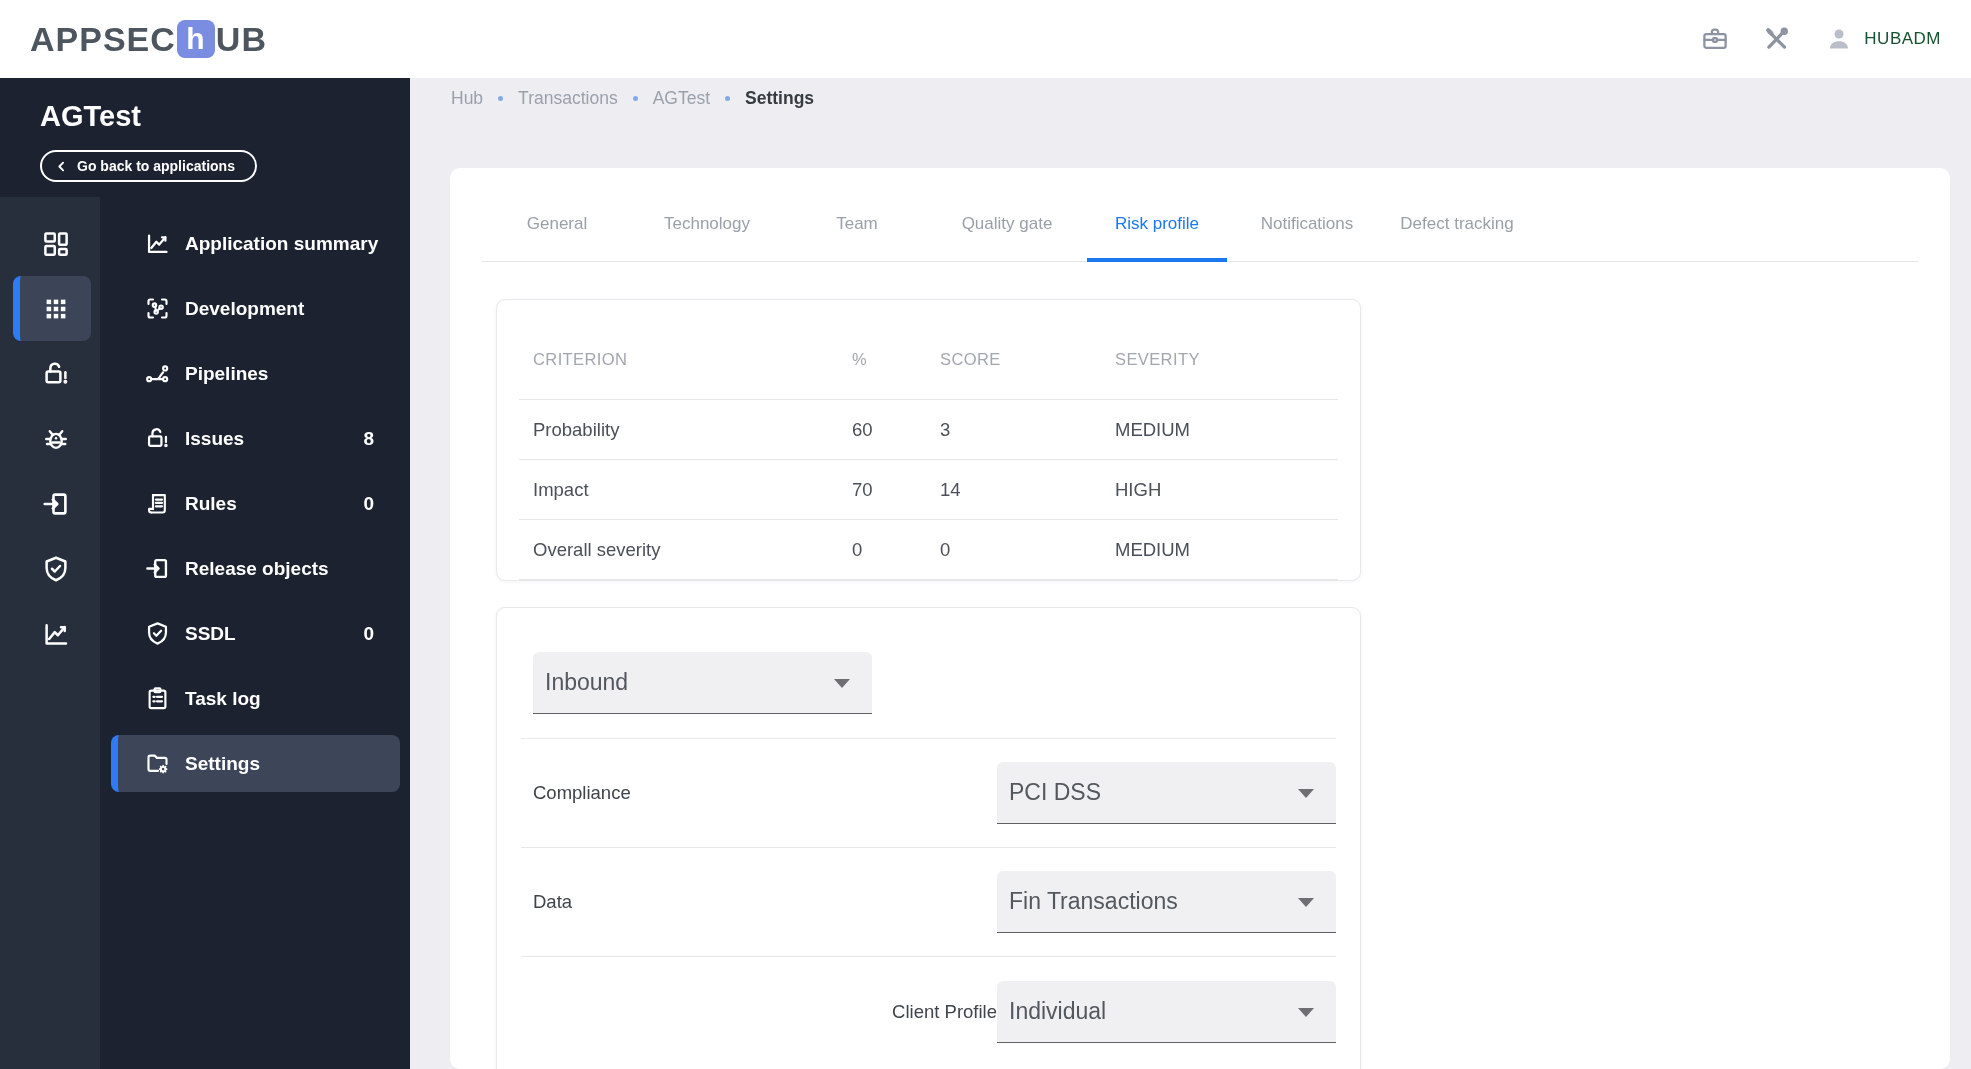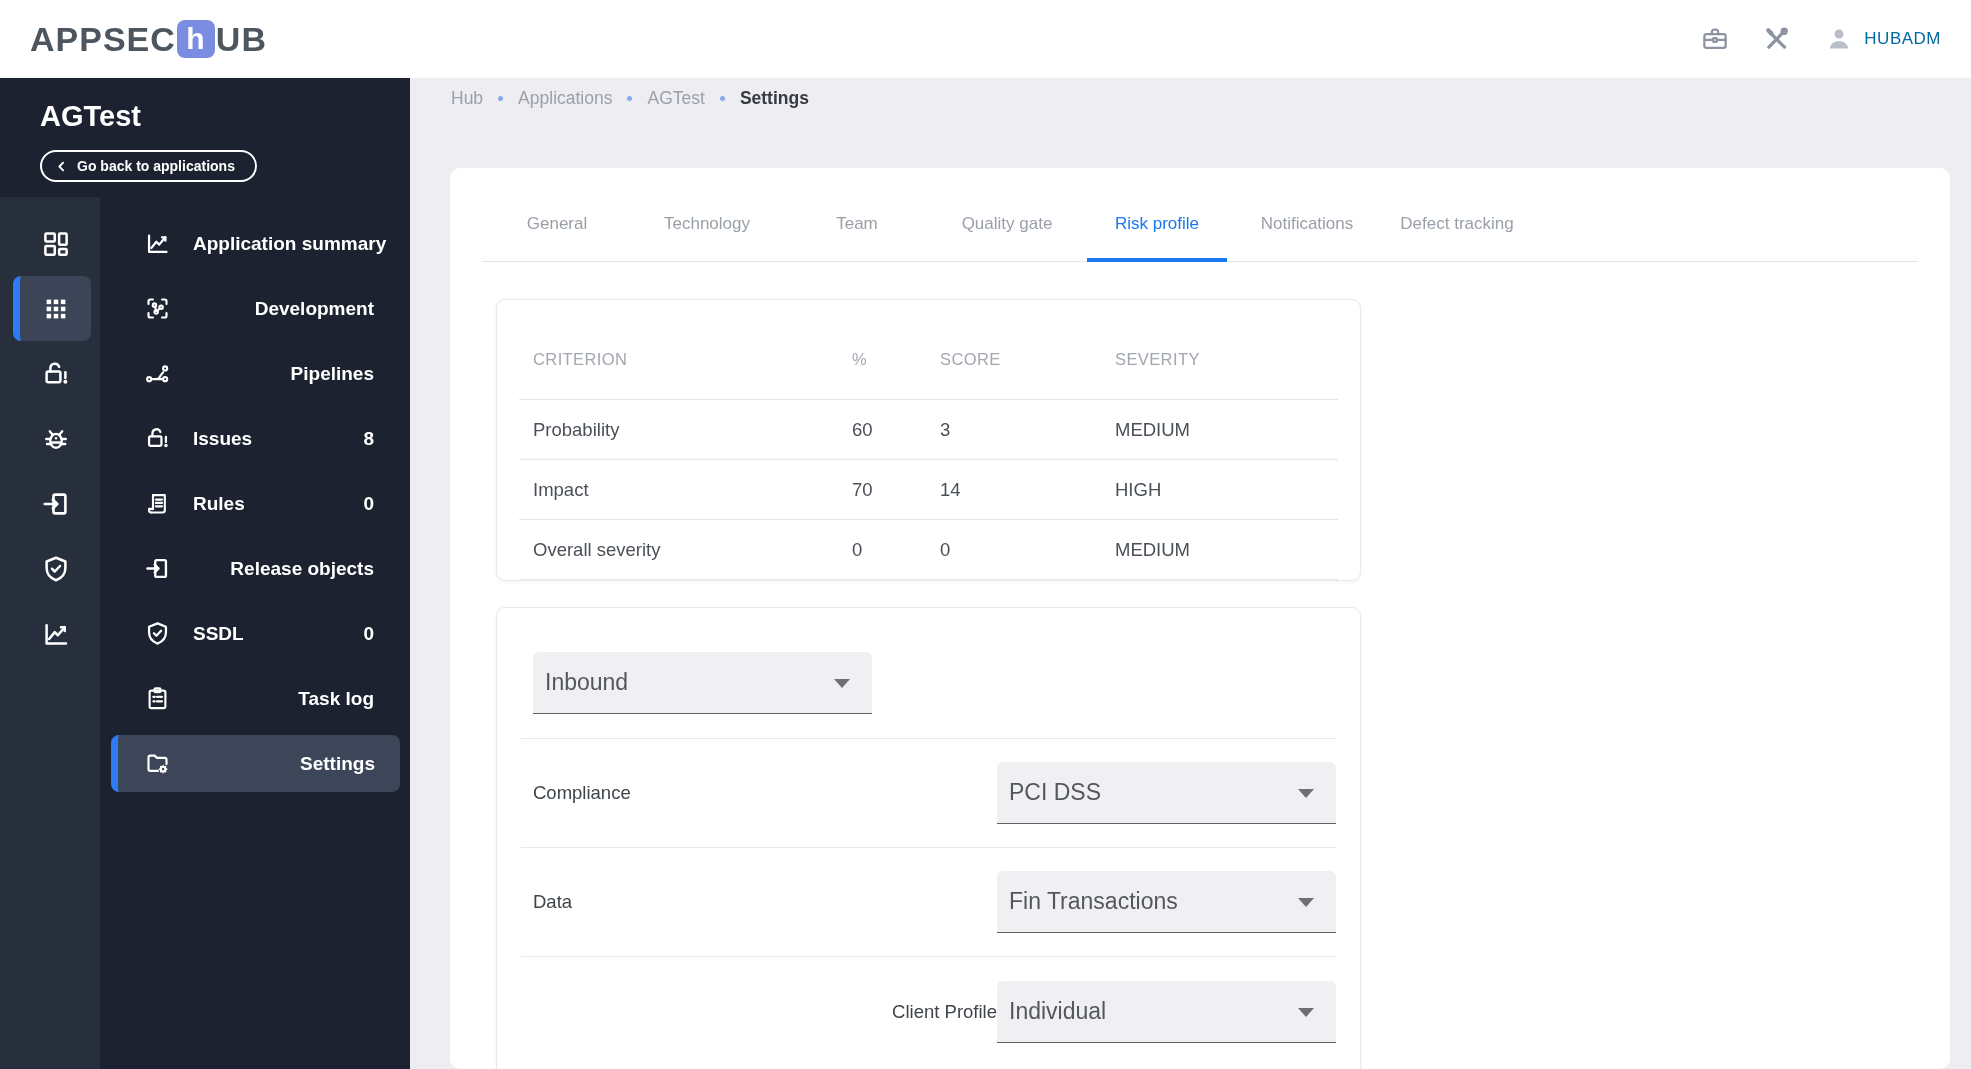--- a/index.html
+++ b/index.html
@@ -6,36 +6,36 @@
   html,body { width:1971px; height:1069px; overflow:hidden; }
   body { font-family:"Liberation Sans", sans-serif; background:#ededf2; position:relative; color:#3c4148; }
 
   
   .topbar { position:absolute; left:0; top:0; width:1971px; height:78px; background:#ffffff; display:flex; align-items:center; justify-content:space-between; padding:0 30px; z-index:5; }
   .logo { display:flex; align-items:center; font-weight:700; font-size:34px; letter-spacing:1px; color:#4d565f; cursor:pointer; }
   .logo .tile { display:inline-flex; align-items:center; justify-content:center; width:38px; height:38px; margin:0 1px; border-radius:8px; background:#7b8de0; color:#ffffff; font-size:30px; font-weight:700; text-transform:lowercase; }
   .topbar-right { display:flex; align-items:center; gap:32px; color:#8d93a0; }
   .topbar-right .icn { width:30px; height:30px; display:block; cursor:pointer; }
   .userbox { display:flex; align-items:center; gap:10px; cursor:pointer; }
-  .userbox .uname { font-size:17px; color:#0369a1; letter-spacing:0.5px; }
+  .userbox .uname { font-size:17px; color:#14532d; letter-spacing:0.5px; }
 
   
   .sidebar { position:absolute; left:0; top:70px; width:410px; height:999px; background:#1c2230; color:#fff; }
   .sb-header { padding:30px 40px 0 40px; height:127px; }
   .app-name { font-size:29px; font-weight:700; color:#ffffff; }
   .back-btn { margin-top:17px; display:inline-flex; align-items:center; gap:9px; border:2px solid #ffffff; border-radius:18px; padding:6px 20px 6px 13px; font-size:14px; font-weight:700; color:#ffffff; cursor:pointer; background:transparent; }
   .back-btn svg { width:13px; height:13px; }
 
   .rail { position:absolute; left:0; top:127px; bottom:0; width:100px; background:#272e3c; padding-top:14px; }
   .rail-item { height:65px; margin:0 9px 0 13px; border-left:7px solid transparent; border-radius:8px; display:flex; align-items:center; justify-content:center; cursor:pointer; }
   .rail-item svg { width:30px; height:30px; }
   .rail-item.active { background:#3c4557; border-left-color:#2e7bf6; }
 
   .menu { position:absolute; left:100px; top:127px; right:0; bottom:0; background:#1c2230; padding-top:14px; }
-  .menu-item { height:65px; display:flex; align-items:center; gap:22px; padding:0 36px 0 44px; cursor:pointer;justify-content:space-between; }
+  .menu-item { height:65px; display:flex; align-items:center; gap:14px; padding:0 36px 0 44px; cursor:pointer; }
   .menu-item svg { width:27px; height:27px; flex:none; }
   .menu-item .lbl { font-size:19px; font-weight:600; color:#ffffff; white-space:nowrap; }
   .menu-item .cnt { margin-left:auto; font-size:19px; font-weight:700; color:#ffffff; }
   .menu-item.active { height:57px; margin:4px 10px 4px 11px; border-radius:8px; background:#3d4659; border-left:7px solid #2e7bf6; padding:0 25px 0 26px; }
 
   
   .breadcrumb { position:absolute; left:451px; top:88px; display:flex; align-items:center; gap:15px; font-size:17.5px; color:#9ba1ab; }
   .breadcrumb .dot { width:5px; height:5px; border-radius:50%; background:#85a8ec; }
   .breadcrumb .crumb { cursor:pointer; }
   .breadcrumb .crumb.current { color:#363b42; font-weight:700; cursor:default; }
@@ -244,21 +244,21 @@
         <path d="M17 13.9v1.1M17 19v1.1M13.9 17H15M19 17h1.1M14.8 14.8l0.8 0.8M18.4 18.4l0.8 0.8M19.2 14.8l-0.8 0.8M15.6 18.4l-0.8 0.8" stroke-width="1.5"></path>
       </svg>
       <span class="lbl">Settings</span>
     </div>
   </div>
 </div>
 
 <div class="breadcrumb">
   <span class="crumb">Hub</span>
   <span class="dot"></span>
-  <span class="crumb">Applications</span>
+  <span class="crumb">Transactions</span>
   <span class="dot"></span>
   <span class="crumb">AGTest</span>
   <span class="dot"></span>
   <span class="crumb current">Settings</span>
 </div>
 
 <div class="panel">
 
   <div class="tabs">
     <div class="tab">General</div>

